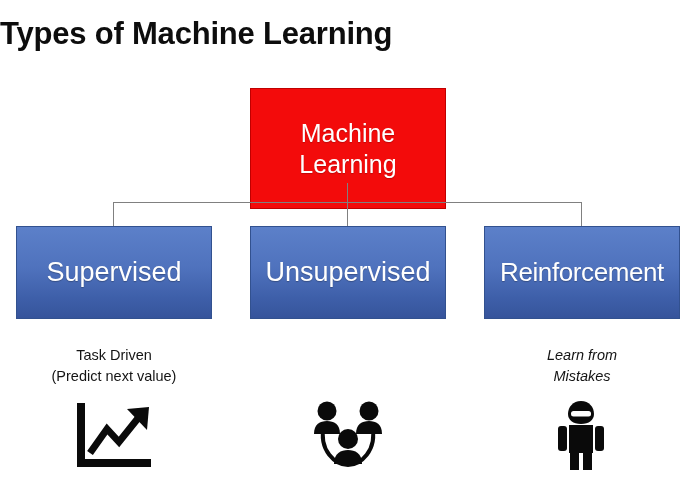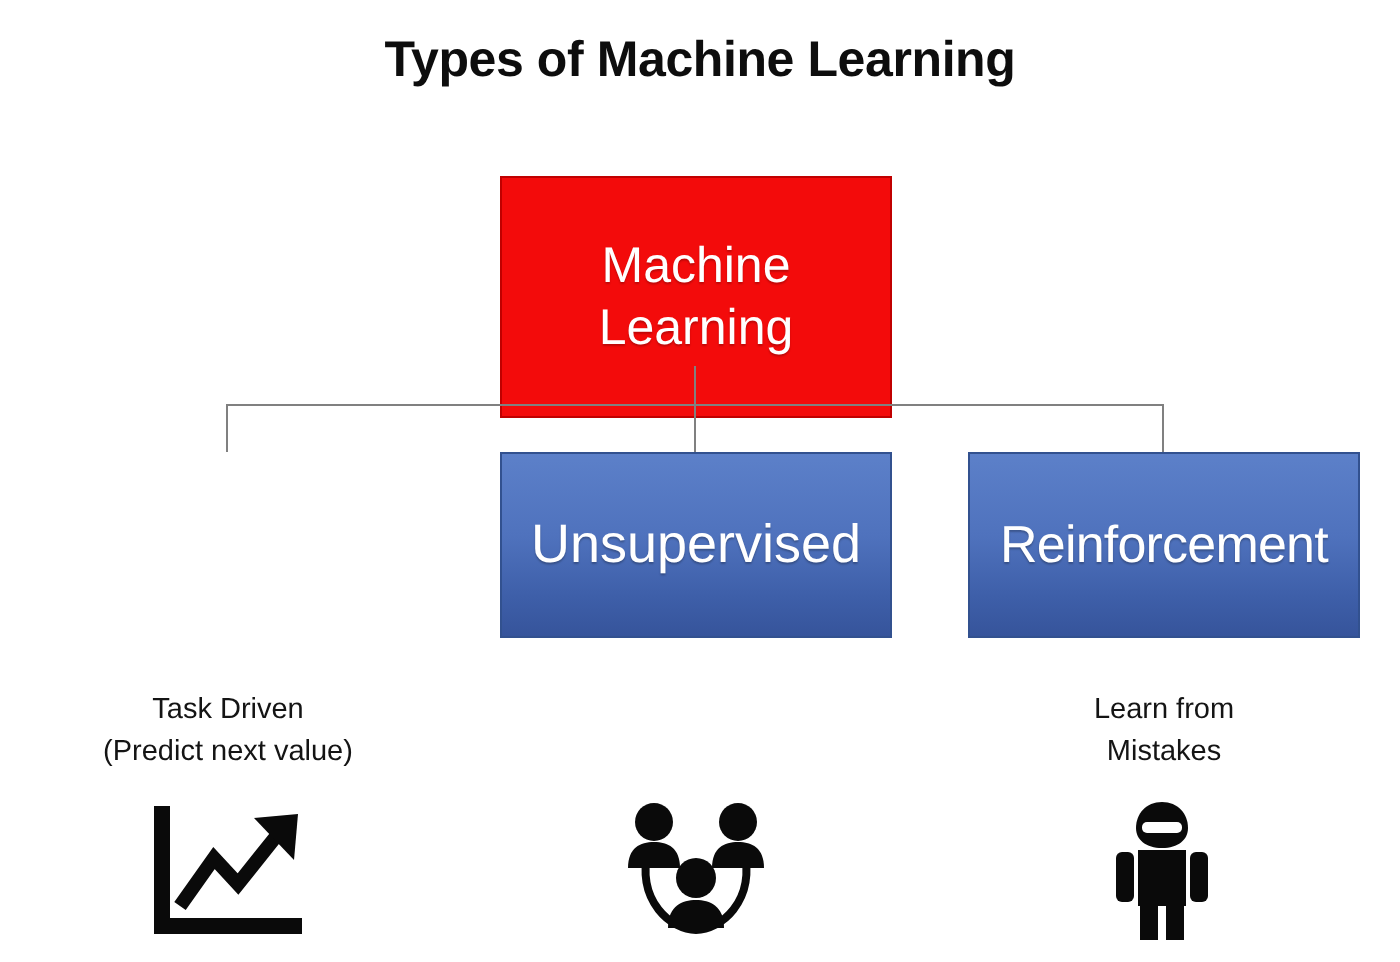--- a/index.html
+++ b/index.html
@@ -22,22 +22,22 @@
     height: 481px;
     background: #ffffff;
   }
 
   
   #title {
     position: absolute;
     left: 0;
     top: 16px;
     width: 700px;
-    text-align: center;
-    font-size: 25px;
+    text-align: left;
+    font-size: 31px;
     font-weight: bold;
     color: #0d0d0d;
     letter-spacing: -0.2px;
   }
 
   
   #root-node {
     position: absolute;
     left: 250px;
     top: 88px;
@@ -105,21 +105,21 @@
     top: 345px;
     width: 234px;
     text-align: center;
     font-size: 14.5px;
     color: #141414;
     line-height: 1.42;
     white-space: pre-line;
   }
   #caption-supervised    { left: -3px; }
   #caption-unsupervised  { left: 231px; }
-  #caption-reinforcement { left: 465px; }
+  #caption-reinforcement { left: 465px; font-style: italic; }
 
   
   .icon-slot {
     position: absolute;
     top: 396px;
     width: 234px;
     height: 75px;
     display: flex;
     align-items: flex-end;
     justify-content: center;
@@ -139,20 +139,23 @@
     <span id="root-label">Machine
 Learning</span>
   </div>
 
   <div class="conn conn-v" id="conn-root-stem"></div>
   <div class="conn conn-h" id="conn-bus"></div>
   <div class="conn conn-v" id="conn-drop-left"></div>
   <div class="conn conn-v" id="conn-drop-center"></div>
   <div class="conn conn-v" id="conn-drop-right"></div>
 
+  <div class="branch" id="branch-supervised">
+    <span class="branch-label">Supervised</span>
+  </div>
   <div class="branch" id="branch-unsupervised">
     <span class="branch-label">Unsupervised</span>
   </div>
   <div class="branch" id="branch-reinforcement">
     <span class="branch-label">Reinforcement</span>
   </div>
 
   <div class="caption" id="caption-supervised">Task Driven
 (Predict next value)</div>
   <div class="caption" id="caption-reinforcement">Learn from

